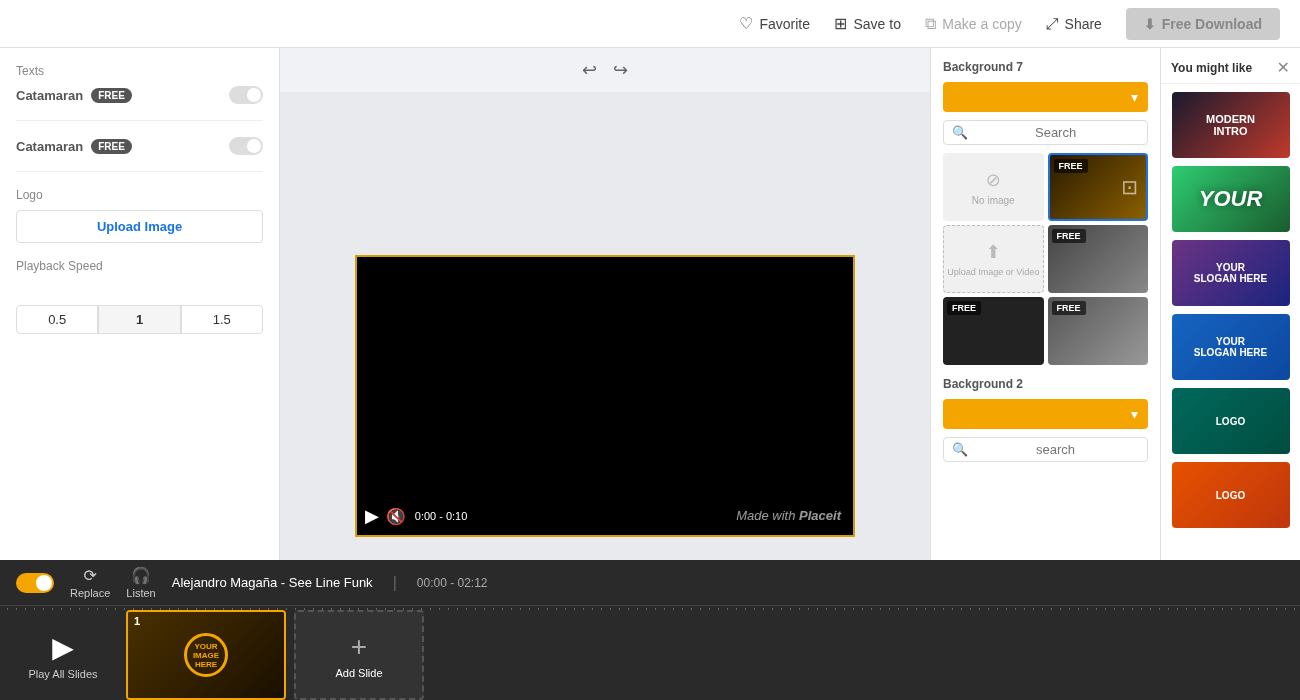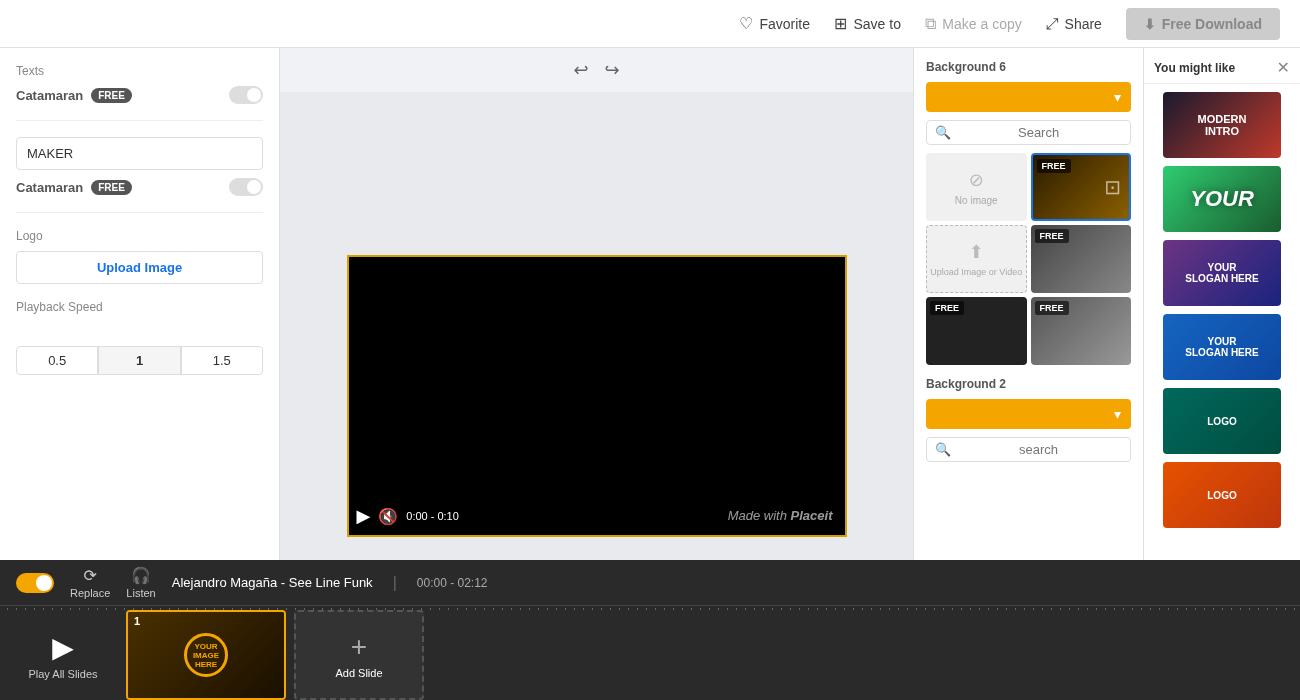--- a/index.html
+++ b/index.html
@@ -237,21 +237,21 @@
     .bg-selected { border: 2px solid #1a73e8; }
 
     
     .bg-dark1 { background: linear-gradient(135deg, #2a1a00, #8b6000); }
     .bg-dark2 { background: linear-gradient(135deg, #1a1a2e, #333); }
     .bg-road { background: linear-gradient(135deg, #444, #888); }
     .bg-hands { background: linear-gradient(135deg, #555, #999); }
 
     
     .suggest-panel {
-      width: 157px;
+      width: 140px;
       background: #fff;
       border-left: 1px solid #e0e0e0;
       overflow-y: auto;
       flex-shrink: 0;
     }
     .suggest-header {
       display: flex; align-items: center; justify-content: space-between;
       padding: 10px 10px 6px;
       font-size: 12px; font-weight: bold; color: #333;
       border-bottom: 1px solid #eee;
@@ -407,21 +407,20 @@
 <div class="main-layout">
 
   <div class="left-panel">
     <div class="section-label">Texts</div>
     <div class="font-row">
       <span class="font-name">Catamaran</span>
       <span class="badge-free">FREE</span>
       <div class="toggle-switch"></div>
     </div>
     <div class="divider"></div>
-    <input type="text" class="text-input-field" value="MAKER" style="">
     <div class="font-row">
       <span class="font-name">Catamaran</span>
       <span class="badge-free">FREE</span>
       <div class="toggle-switch"></div>
     </div>
     <div class="divider"></div>
     <div class="logo-section">
       <div class="section-label">Logo</div>
       <button class="upload-btn">Upload Image</button>
     </div>
@@ -446,21 +445,21 @@
         <div class="video-controls">
           <button class="play-btn">▶</button>
           <button class="mute-btn">🔇</button>
           <span class="time-display">0:00 - 0:10</span>
         </div>
       </div>
     </div>
   </div>
 
   <div class="right-panel">
-    <div class="bg-section-label">Background 6</div>
+    <div class="bg-section-label">Background 7</div>
     <button class="color-dropdown">
       <div class="color-swatch" style="background:#f5a500;"></div>
       <span style="color:#fff; font-size:14px;">▾</span>
     </button>
     <div class="search-bar">
       <span class="search-icon">🔍</span>
       <input type="text" style="border: none; outline: none; font-size: 13px; width: 100%;" placeholder="Search">
     </div>
     <div class="bg-grid">
 

